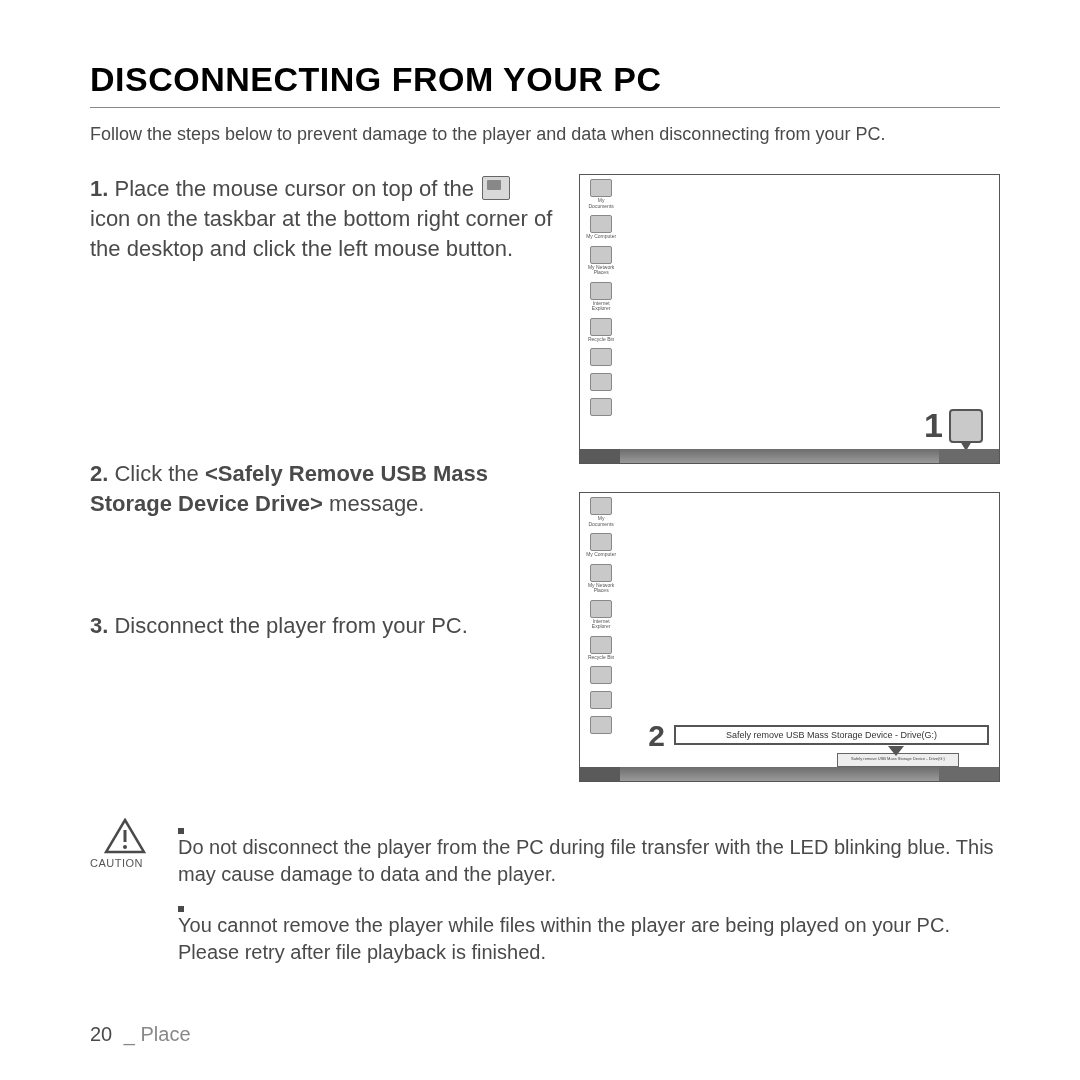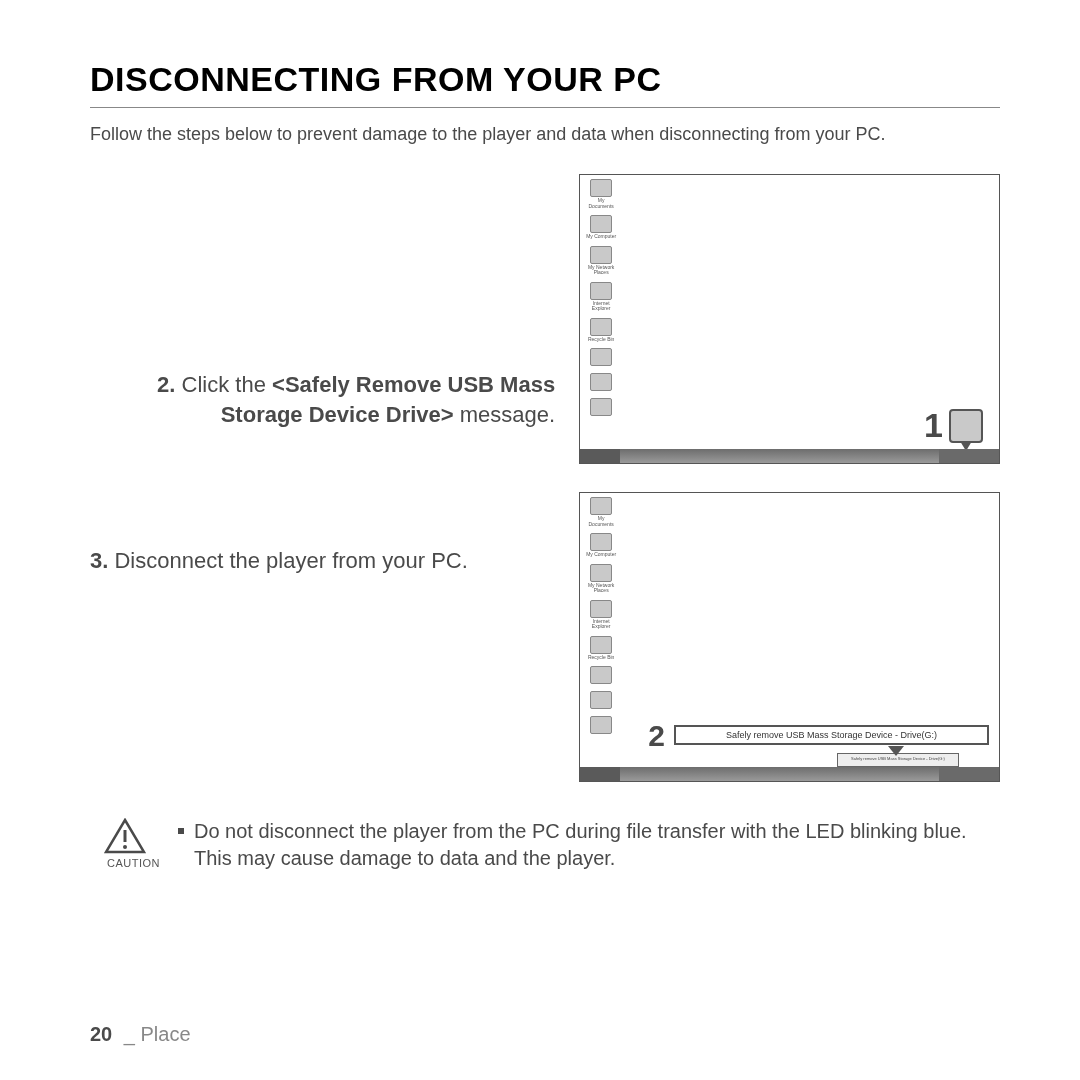--- a/index.html
+++ b/index.html
@@ -58,22 +58,22 @@
   }
   .inline-icon::after {
     content: "";
     position: absolute;
     left: 4px; top: 3px;
     width: 14px; height: 10px;
     background: #888;
     border-radius: 1px;
   }
   .bold { font-weight: bold; }
-  .step2-pad { margin-top: 196px; text-align: right; }
-  .step3-pad { margin-top: 116px; }
+  .step2-pad { margin-top: 196px; }
+  .step3-pad { margin-top: 92px; }
 
   .figures {
     flex: 0.95;
     display: flex;
     flex-direction: column;
     gap: 28px;
   }
   .fig {
     border: 1px solid #555;
     background: #fff;
@@ -207,67 +207,73 @@
 
   
   .caution-row {
     margin-top: 36px;
     display: flex;
     gap: 18px;
     font-size: 20px;
     line-height: 1.35;
   }
   .caution-label {
-    text-align: right;
+    text-align: left;
     width: 70px;
     flex-shrink: 0;
   }
   .caution-label svg { display: block; margin: 0 auto 2px auto; }
   .caution-label .txt {
     font-size: 11px;
     letter-spacing: 0.5px;
     color: #555;
   }
   .caution-list { flex: 1; }
   .caution-list .item {
     display: flex;
-    gap: 10px;
     margin-bottom: 8px;
+    flex-direction: column;
   }
   .caution-list .bullet {
     width: 6px; height: 6px;
     background: #4a4a4a;
     margin-top: 10px;
     flex-shrink: 0;
   }
 
   .footer {
     position: absolute;
     left: 90px;
     bottom: 34px;
     font-size: 20px;
     color: #888;
   }
   .footer .pg {
     color: #4a4a4a;
-    font-weight: bold;
+    font-weight: normal;
     margin-right: 6px;
   }
 </style>
 </head>
 <body>
 
 <h1>DISCONNECTING FROM YOUR PC</h1>
 <hr class="rule">
 
 <div class="intro">Follow the steps below to prevent damage to the player and data when disconnecting from your PC.</div>
 
 <div class="body-row">
   <div class="steps">
 
+    <div class="step">
+      <span class="num">1.</span>
+      <span>Place the mouse cursor on top of the</span>
+      <span class="inline-icon"></span>
+      <span>icon on the taskbar at the bottom right corner of the desktop and click the left mouse button.</span>
+    </div>
 
     <div class="step step2-pad">
       <span class="num">2.</span>
       <span>Click the </span><span class="bold">&lt;Safely Remove USB Mass Storage Device Drive&gt;</span><span> message.</span>
     </div>
 
     <div class="step step3-pad">
       <span class="num">3.</span>
       <span>Disconnect the player from your PC.</span>
     </div>
@@ -328,20 +334,24 @@
       <line x1="21" y1="12" x2="21" y2="24" stroke="#4a4a4a" stroke-width="3"></line>
       <circle cx="21" cy="29" r="2" fill="#4a4a4a"></circle>
     </svg>
     <div class="txt">CAUTION</div>
   </div>
   <div class="caution-list">
     <div class="item">
       <div class="bullet"></div>
       <div>Do not disconnect the player from the PC during file transfer with the LED blinking blue. This may cause damage to data and the player.</div>
     </div>
+    <div class="item">
+      <div class="bullet"></div>
+      <div>You cannot remove the player while files within the player are being played on your PC. Please retry after file playback is finished.</div>
+    </div>
   </div>
 </div>
 
 <div class="footer">
   <span class="pg">20</span>
   <span>_</span>
   <span>Place</span>
 </div>
 
 </body></html>

